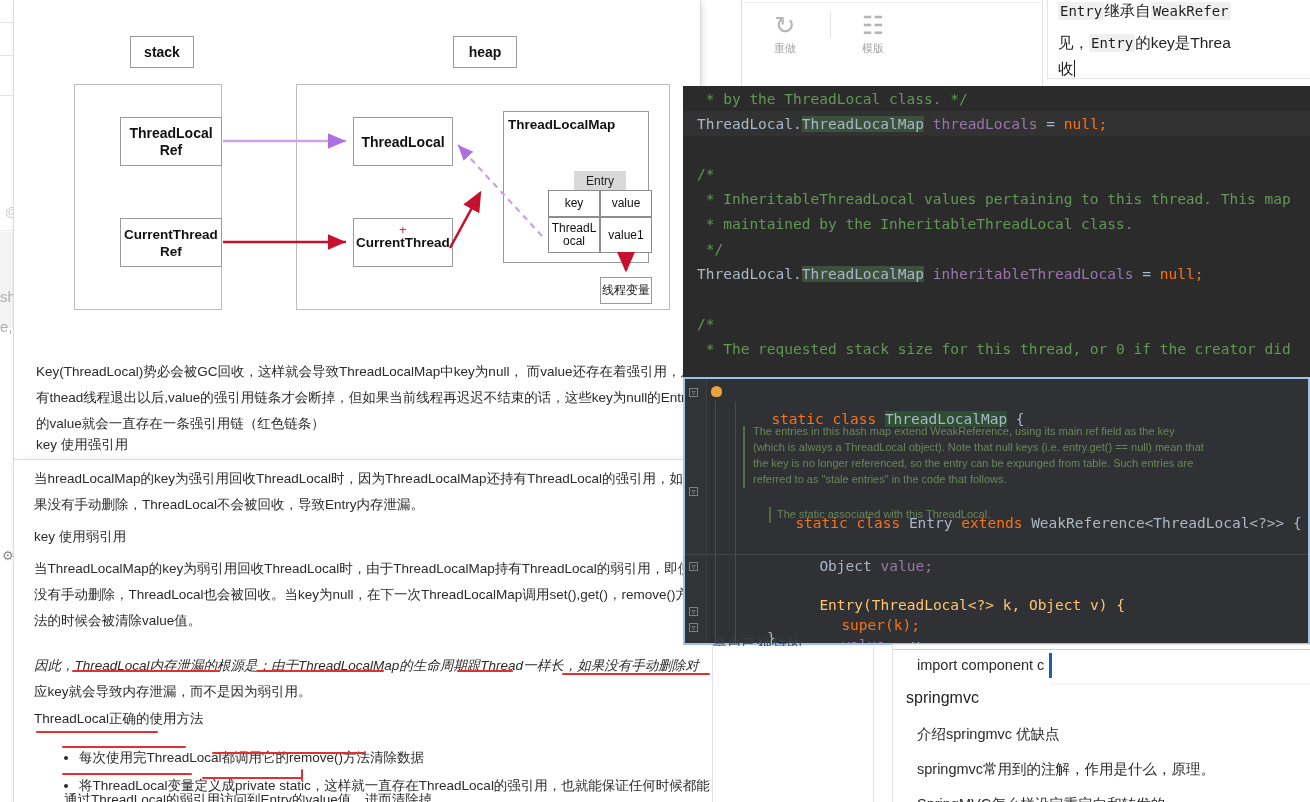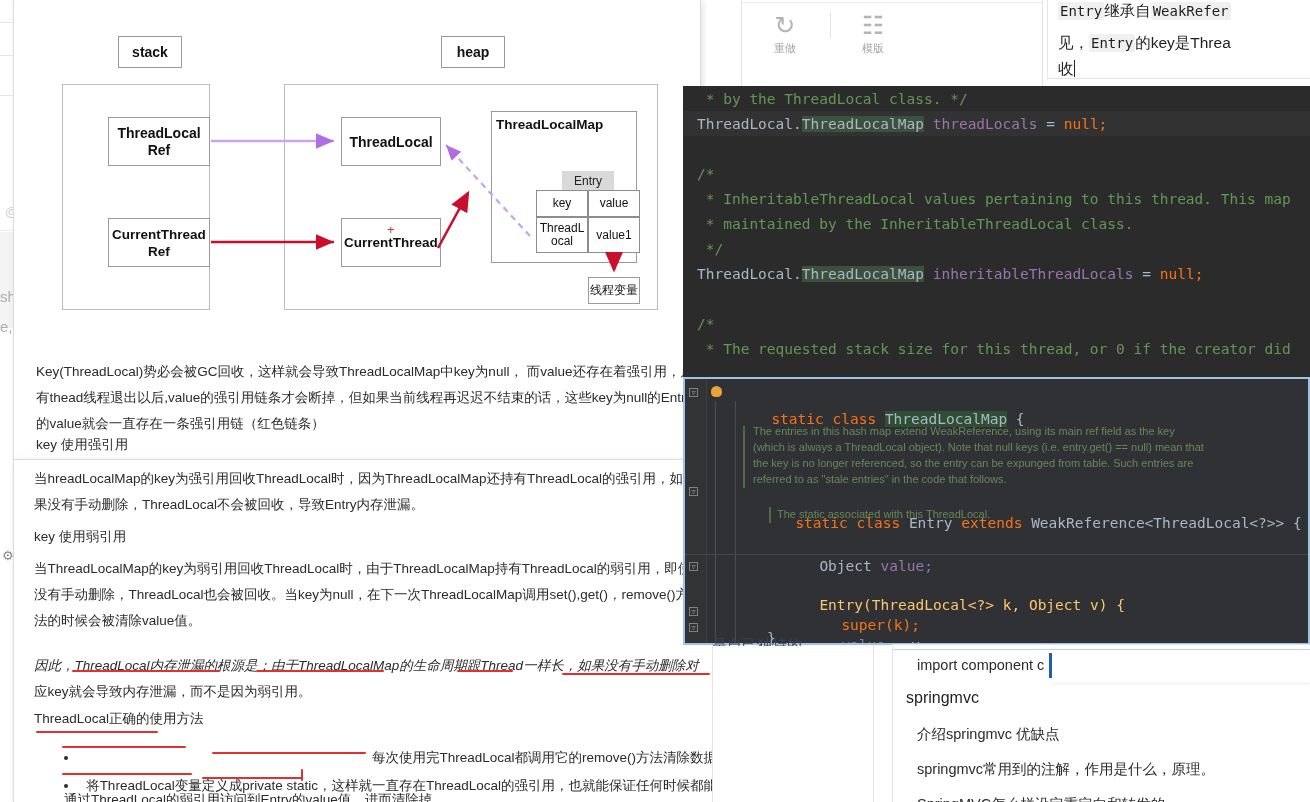--- a/index.html
+++ b/index.html
@@ -35,21 +35,21 @@
 
   
   .doc-win {
     position:absolute; background:#ffffff;
     box-shadow:0 0 0 1px #dcdcdc, 2px 2px 7px rgba(0,0,0,.14);
   }
   #docA { left:14px; top:0px; width:686px; height:461px; }
   #docB { left:14px; top:460px; width:698px; height:342px; box-shadow:0 0 0 1px #dcdcdc, 2px 2px 8px rgba(0,0,0,.16); }
 
   
-  .diagram { position:absolute; left:0; top:0; width:660px; height:330px; }
+  .diagram { position:absolute; left:12px; top:0; width:660px; height:330px; }
   .dbox {
     position:absolute; border:1px solid #9a9a9a; background:#fff;
     display:flex; align-items:center; justify-content:center;
     font-family:"Liberation Sans",sans-serif; color:#111;
   }
   .dbox.bold { font-weight:bold; }
   .dregion { position:absolute; border:1px solid #bdbdbd; background:#fff; }
   .dlabel { position:absolute; font-size:15px; color:#111; font-weight:bold; }
   .entry-hdr {
     position:absolute; background:#d9d9d9; color:#222; font-size:12px;
@@ -63,21 +63,21 @@
   svg.arrows { position:absolute; left:0; top:0; width:660px; height:330px; pointer-events:none; }
 
   
   .para {
     position:absolute; font-size:13.5px; color:#2b2b2b; line-height:26px;
     font-family:"Liberation Sans","DejaVu Sans",sans-serif;
   }
   .para b { font-weight:bold; color:#111; }
   .h-sub { position:absolute; font-size:13.5px; color:#2b2b2b; line-height:26px; }
 
-  ul.bullets { position:absolute; margin:15px; padding-left:22px; list-style:disc;text-align:right; }
+  ul.bullets { position:absolute; margin:15px; padding-left:22px; list-style:disc; }
   ul.bullets li {
     font-size:13.5px; color:#2b2b2b; line-height:26px; margin-bottom:2px;
   }
   
   .ann {
     position:absolute; background:#e03030; height:2px; border-radius:2px;
     transform-origin:left center;
   }
 
   

